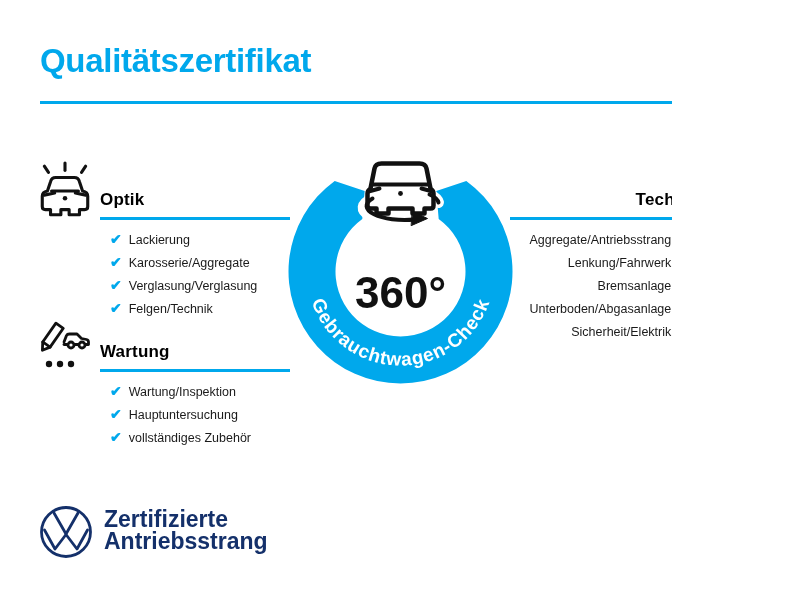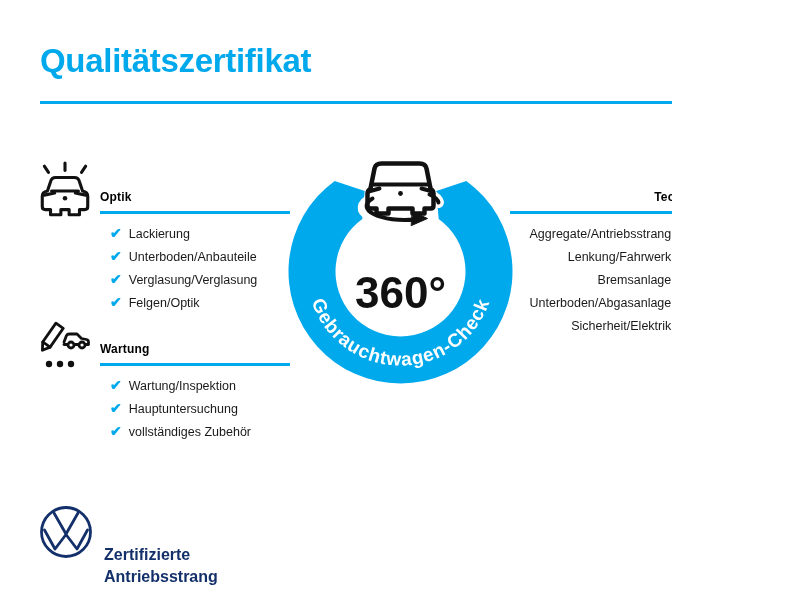--- a/index.html
+++ b/index.html
@@ -2,30 +2,30 @@
 <html><head>
 <meta charset="utf-8">
 <style>
   html,body{margin:0;padding:0;background:#fff;}
   #stage{position:relative;width:672px;height:600px;background:#ffffff;overflow:hidden;
          font-family:"Liberation Sans", sans-serif;}
   .title{position:absolute;left:40px;top:42px;font-size:33px;font-weight:bold;
          color:#00A8EC;letter-spacing:-0.3px;}
   .rule{position:absolute;left:40px;top:101px;width:720px;height:3px;background:#00A8EC;}
   .sec{position:absolute;width:190px;}
-  .sec h2{margin:0;font-size:12px;font-weight:bold;color:#000;padding-bottom:7px;
+  .sec h2{margin:0;font-size:17px;font-weight:bold;color:#000;padding-bottom:7px;
           border-bottom:3px solid #00A8EC;letter-spacing:0.2px;}
   .sec ul{list-style:none;margin:8px 10px 0;padding:0;}
   .sec li{font-size:12.5px;color:#1a1a1a;line-height:22px;white-space:nowrap;}
   .sec.right{text-align:right;}
   .chk{color:#00A8EC;font-size:14px;font-weight:bold;}
   .sec.left .chk{margin-right:7px;}
   .sec.right .chk{margin-left:7px;}
   .icon{position:absolute;}
-  .footer-text{position:absolute;left:104px;top:544px;font-size:16px;font-weight:bold;
+  .footer-text{position:absolute;left:104px;top:508px;font-size:23px;font-weight:bold;
                color:#14306A;line-height:22px;}
   svg{display:block;}
 </style>
 </head>
 <body>
 
 <div id="stage">
 
   <div class="title">Qualitätszertifikat</div>
   <div class="rule"></div>
@@ -101,23 +101,23 @@
       <path d="M -28 2 A 38 14 0 0 0 14 23"></path>
       <path d="M 38 6 A 38 14 0 0 0 29 -2"></path>
       <path d="M 12 15 L 27 22 L 11 29 Z" fill="#111" stroke="#111" stroke-width="1"></path>
     </g>
   </svg>
 
   <div class="sec left" style="left:100px;top:190px;">
     <h2>Optik</h2>
     <ul>
       <li><span class="chk">✔</span><span>Lackierung</span></li>
-      <li><span class="chk">✔</span><span>Unterboden/Anbauteile</span></li>
+      <li><span class="chk">✔</span><span>Karosserie/Aggregate</span></li>
       <li><span class="chk">✔</span><span>Verglasung/Verglasung</span></li>
-      <li><span class="chk">✔</span><span>Felgen/Optik</span></li>
+      <li><span class="chk">✔</span><span>Felgen/Technik</span></li>
     </ul>
   </div>
 
   <div class="sec left" style="left:100px;top:342px;">
     <h2>Wartung</h2>
     <ul>
       <li><span class="chk">✔</span><span>Wartung/Inspektion</span></li>
       <li><span class="chk">✔</span><span>Hauptuntersuchung</span></li>
       <li><span class="chk">✔</span><span>vollständiges Zubehör</span></li>
     </ul>

